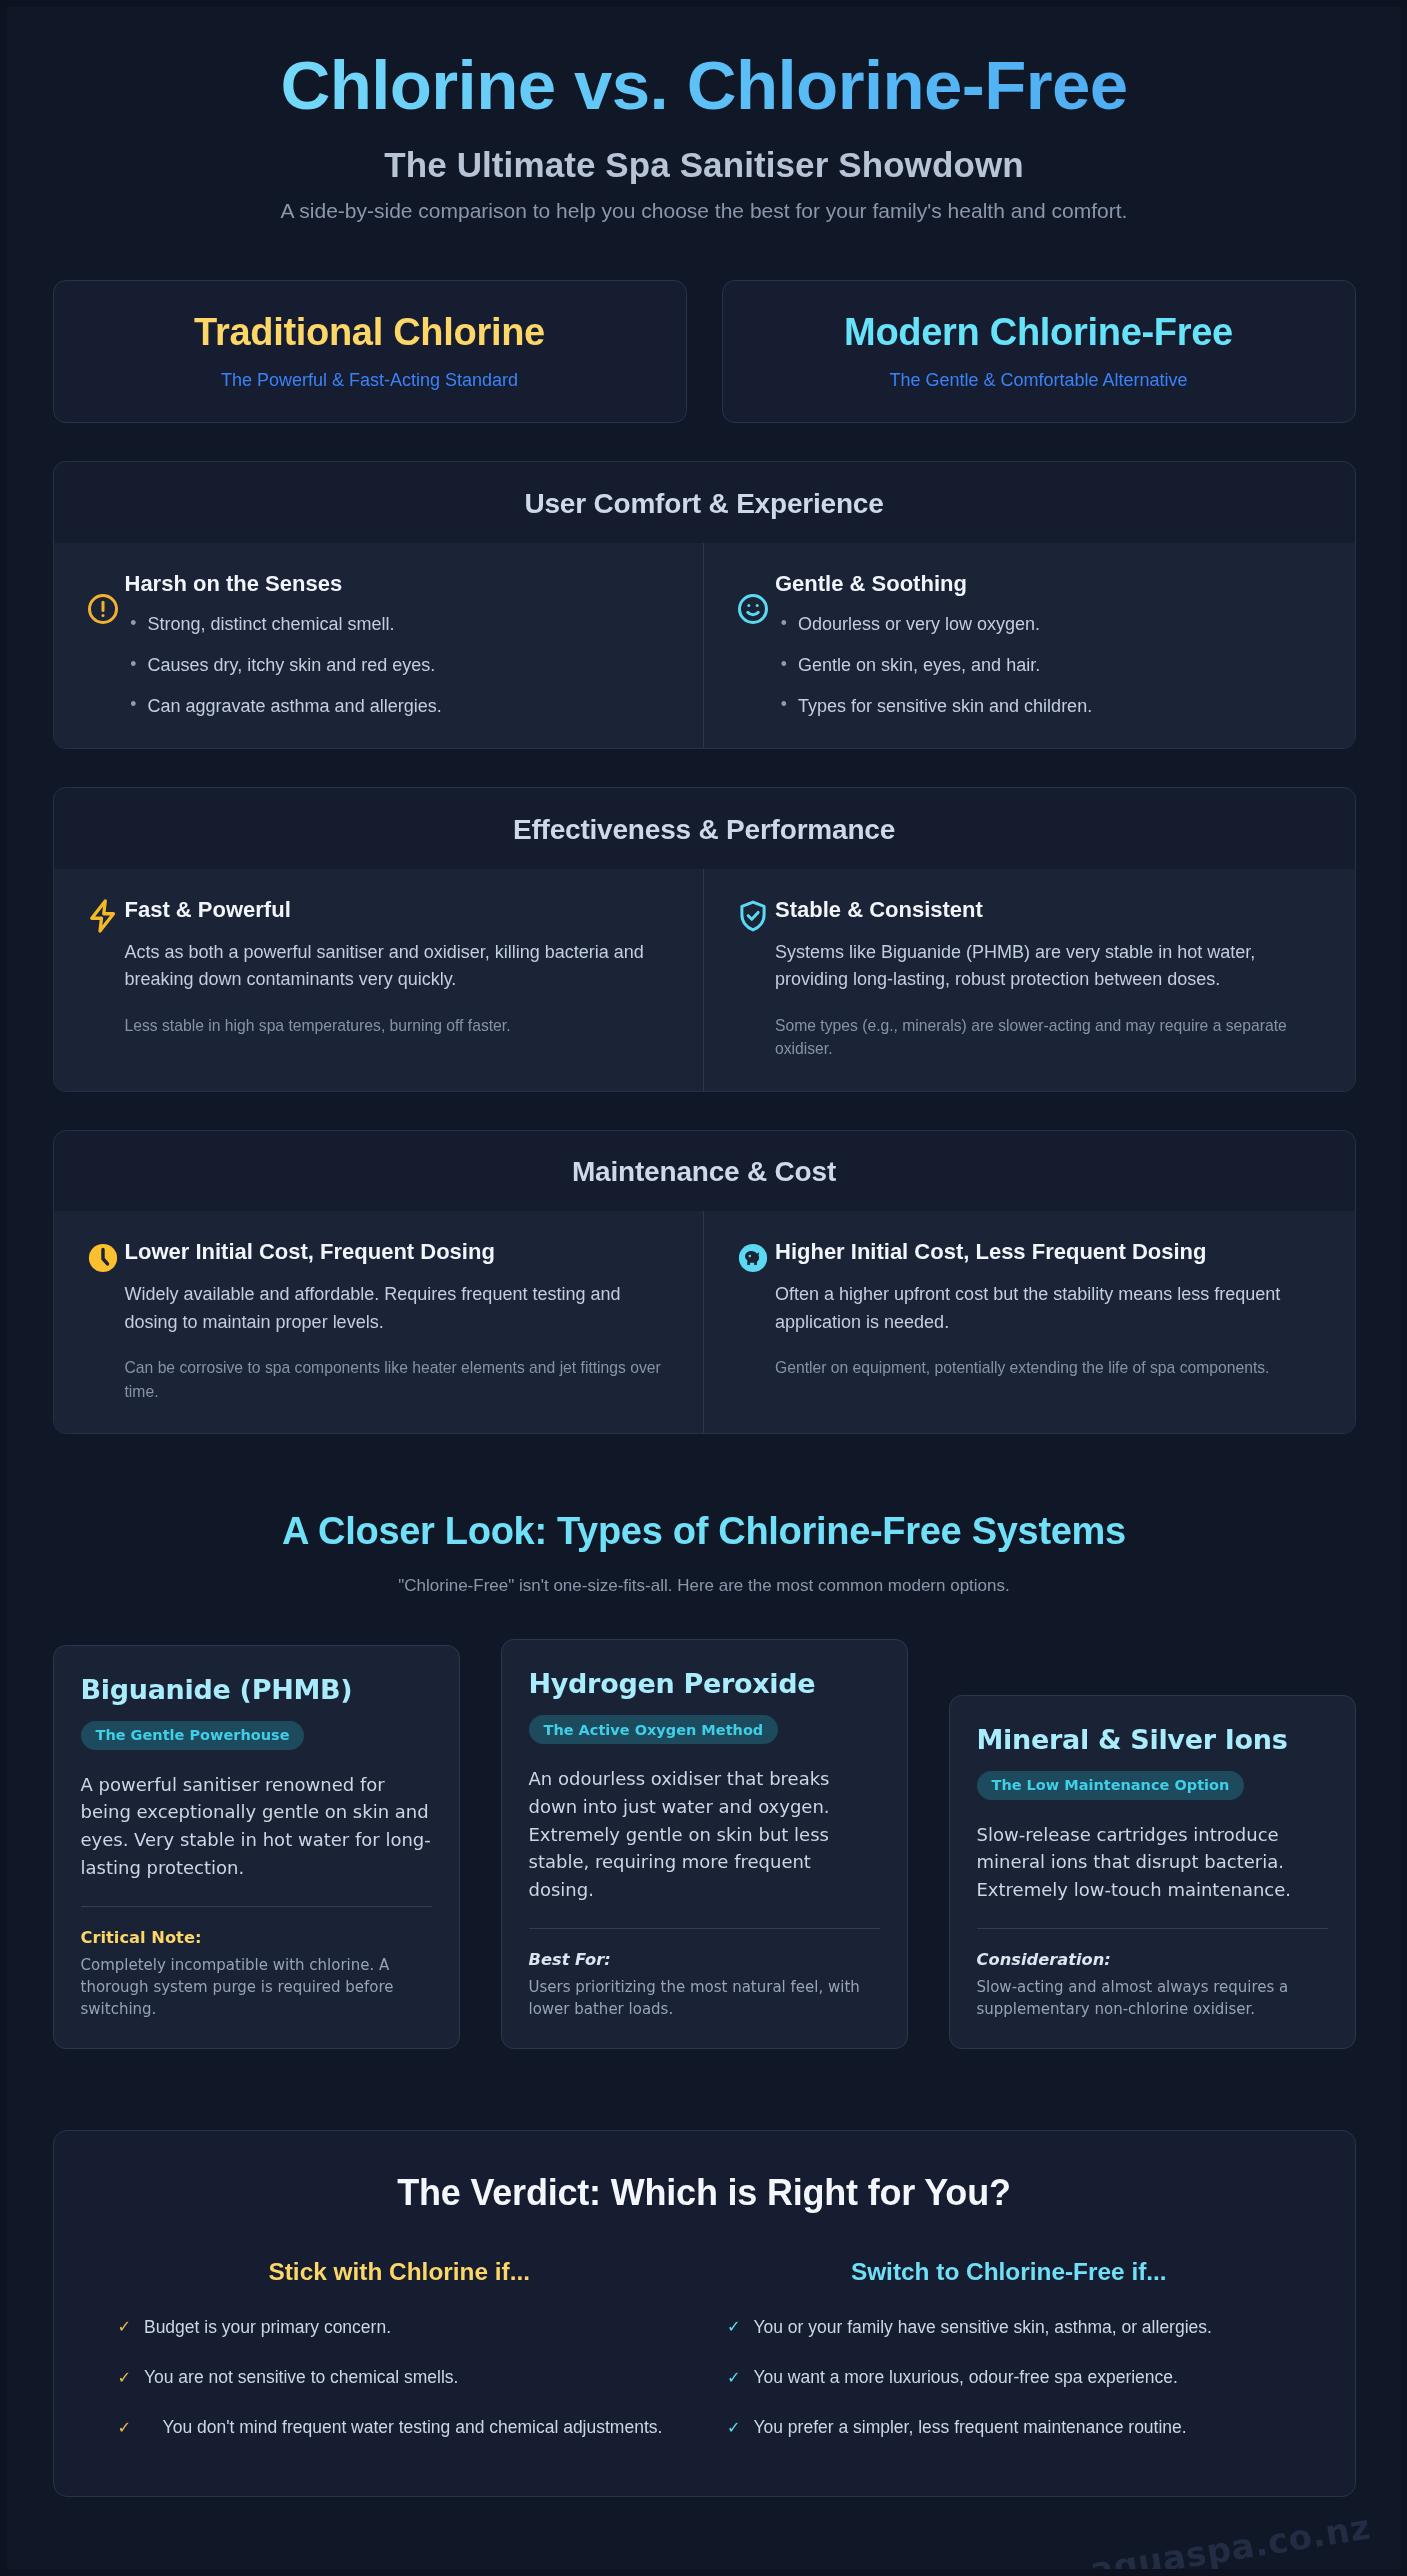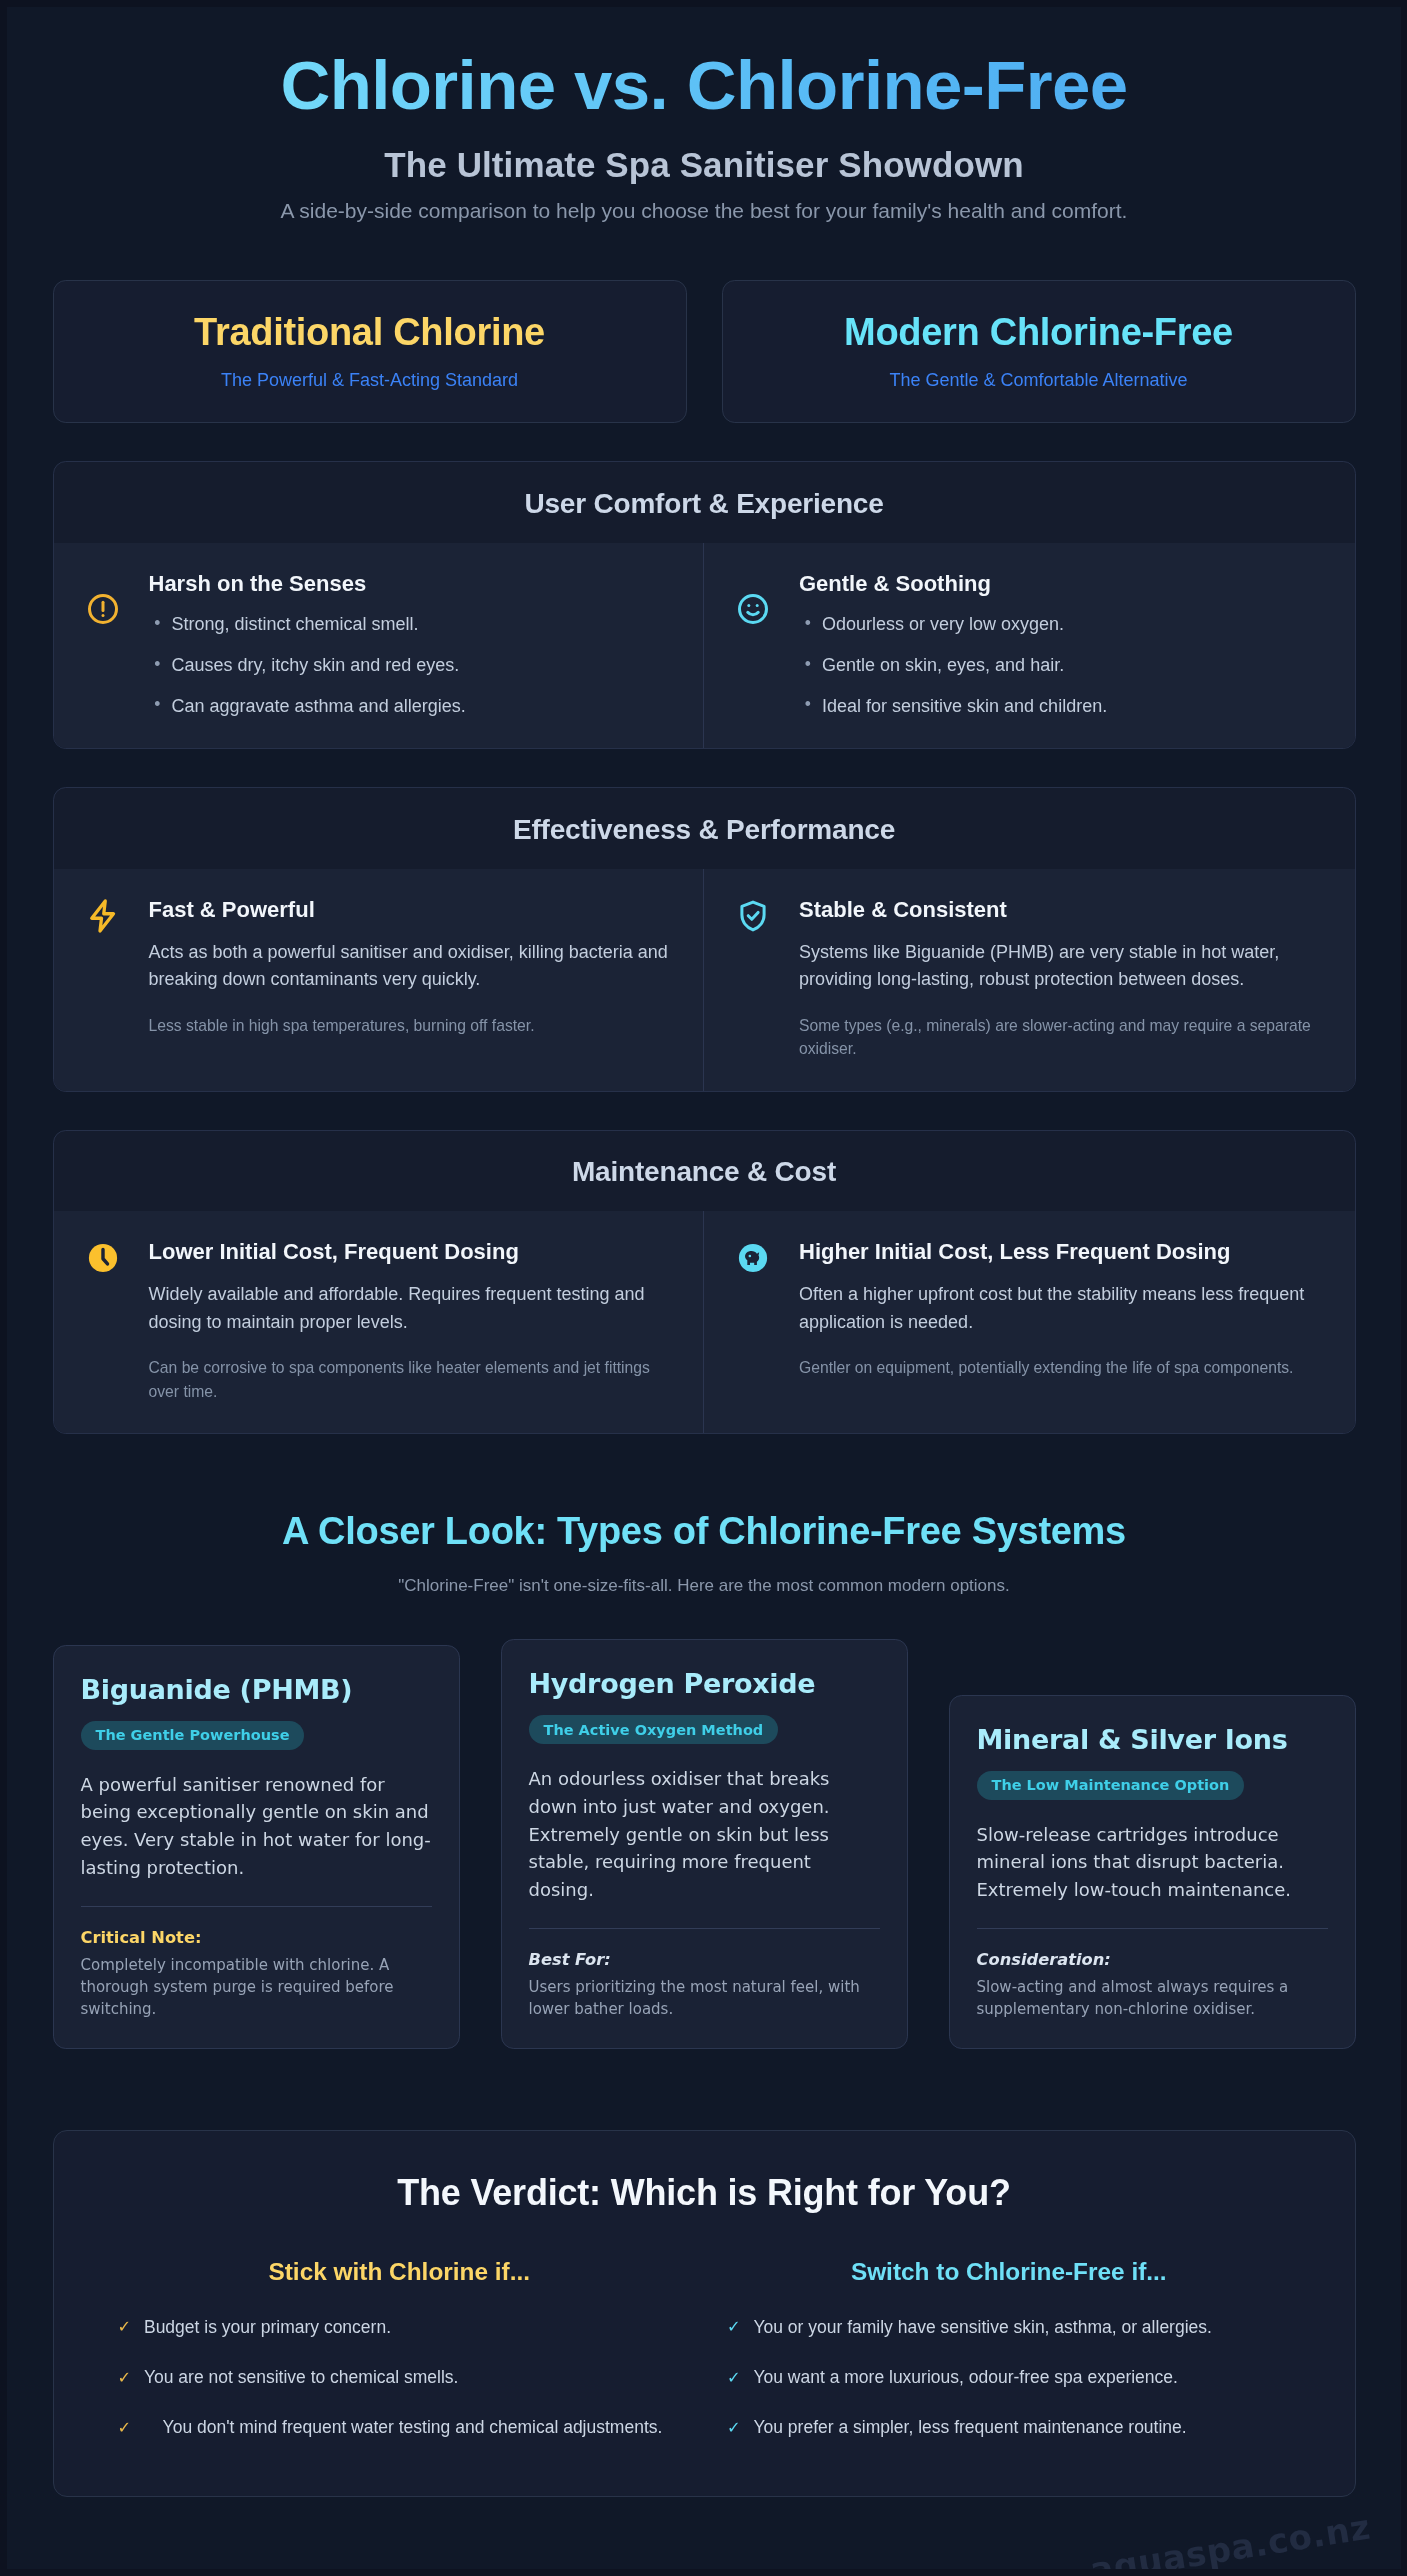--- a/index.html
+++ b/index.html
@@ -88,21 +88,21 @@
     font-weight: 700;
     color: #cdd8e8;
     letter-spacing: -0.2px;
   }
   .cmp-body { display: flex; background: #1b2336; }
   .cmp-col {
     flex: 1 1 50%;
     width: 50%;
     padding: 27px 31px 30px;
     display: flex;
-    gap: 28px;
+    gap: 4px;
     align-items: flex-start;
   }
   .cmp-col.left { border-right: 1.2px solid #2b3550; }
 
   .cmp-icon {
     flex: 0 0 auto;
     width: 36px;
     height: 36px;
     margin-top: 21px;
     display: flex;
@@ -340,21 +340,21 @@
                 <path d="M8.5 14.2a4.6 4.6 0 0 0 7 0"></path>
               <line x1="9.2" y1="9.6" x2="9.2" y2="9.7"></line>
                 <line x1="14.8" y1="9.6" x2="14.8" y2="9.7"></line>
             </svg>
           </span>
           <div class="cmp-text">
             <h4>Gentle &amp; Soothing</h4>
             <ul class="cmp-list">
               <li>Odourless or very low oxygen.</li>
               <li>Gentle on skin, eyes, and hair.</li>
-              <li>Ideal for sensitive skin and children.</li>
+              <li>Types for sensitive skin and children.</li>
             </ul>
           </div>
         </div>
       </div>
     </div>
 
     <div class="cmp-section">
       <div class="cmp-head">Effectiveness &amp; Performance</div>
       <div class="cmp-body">
         <div class="cmp-col left">

